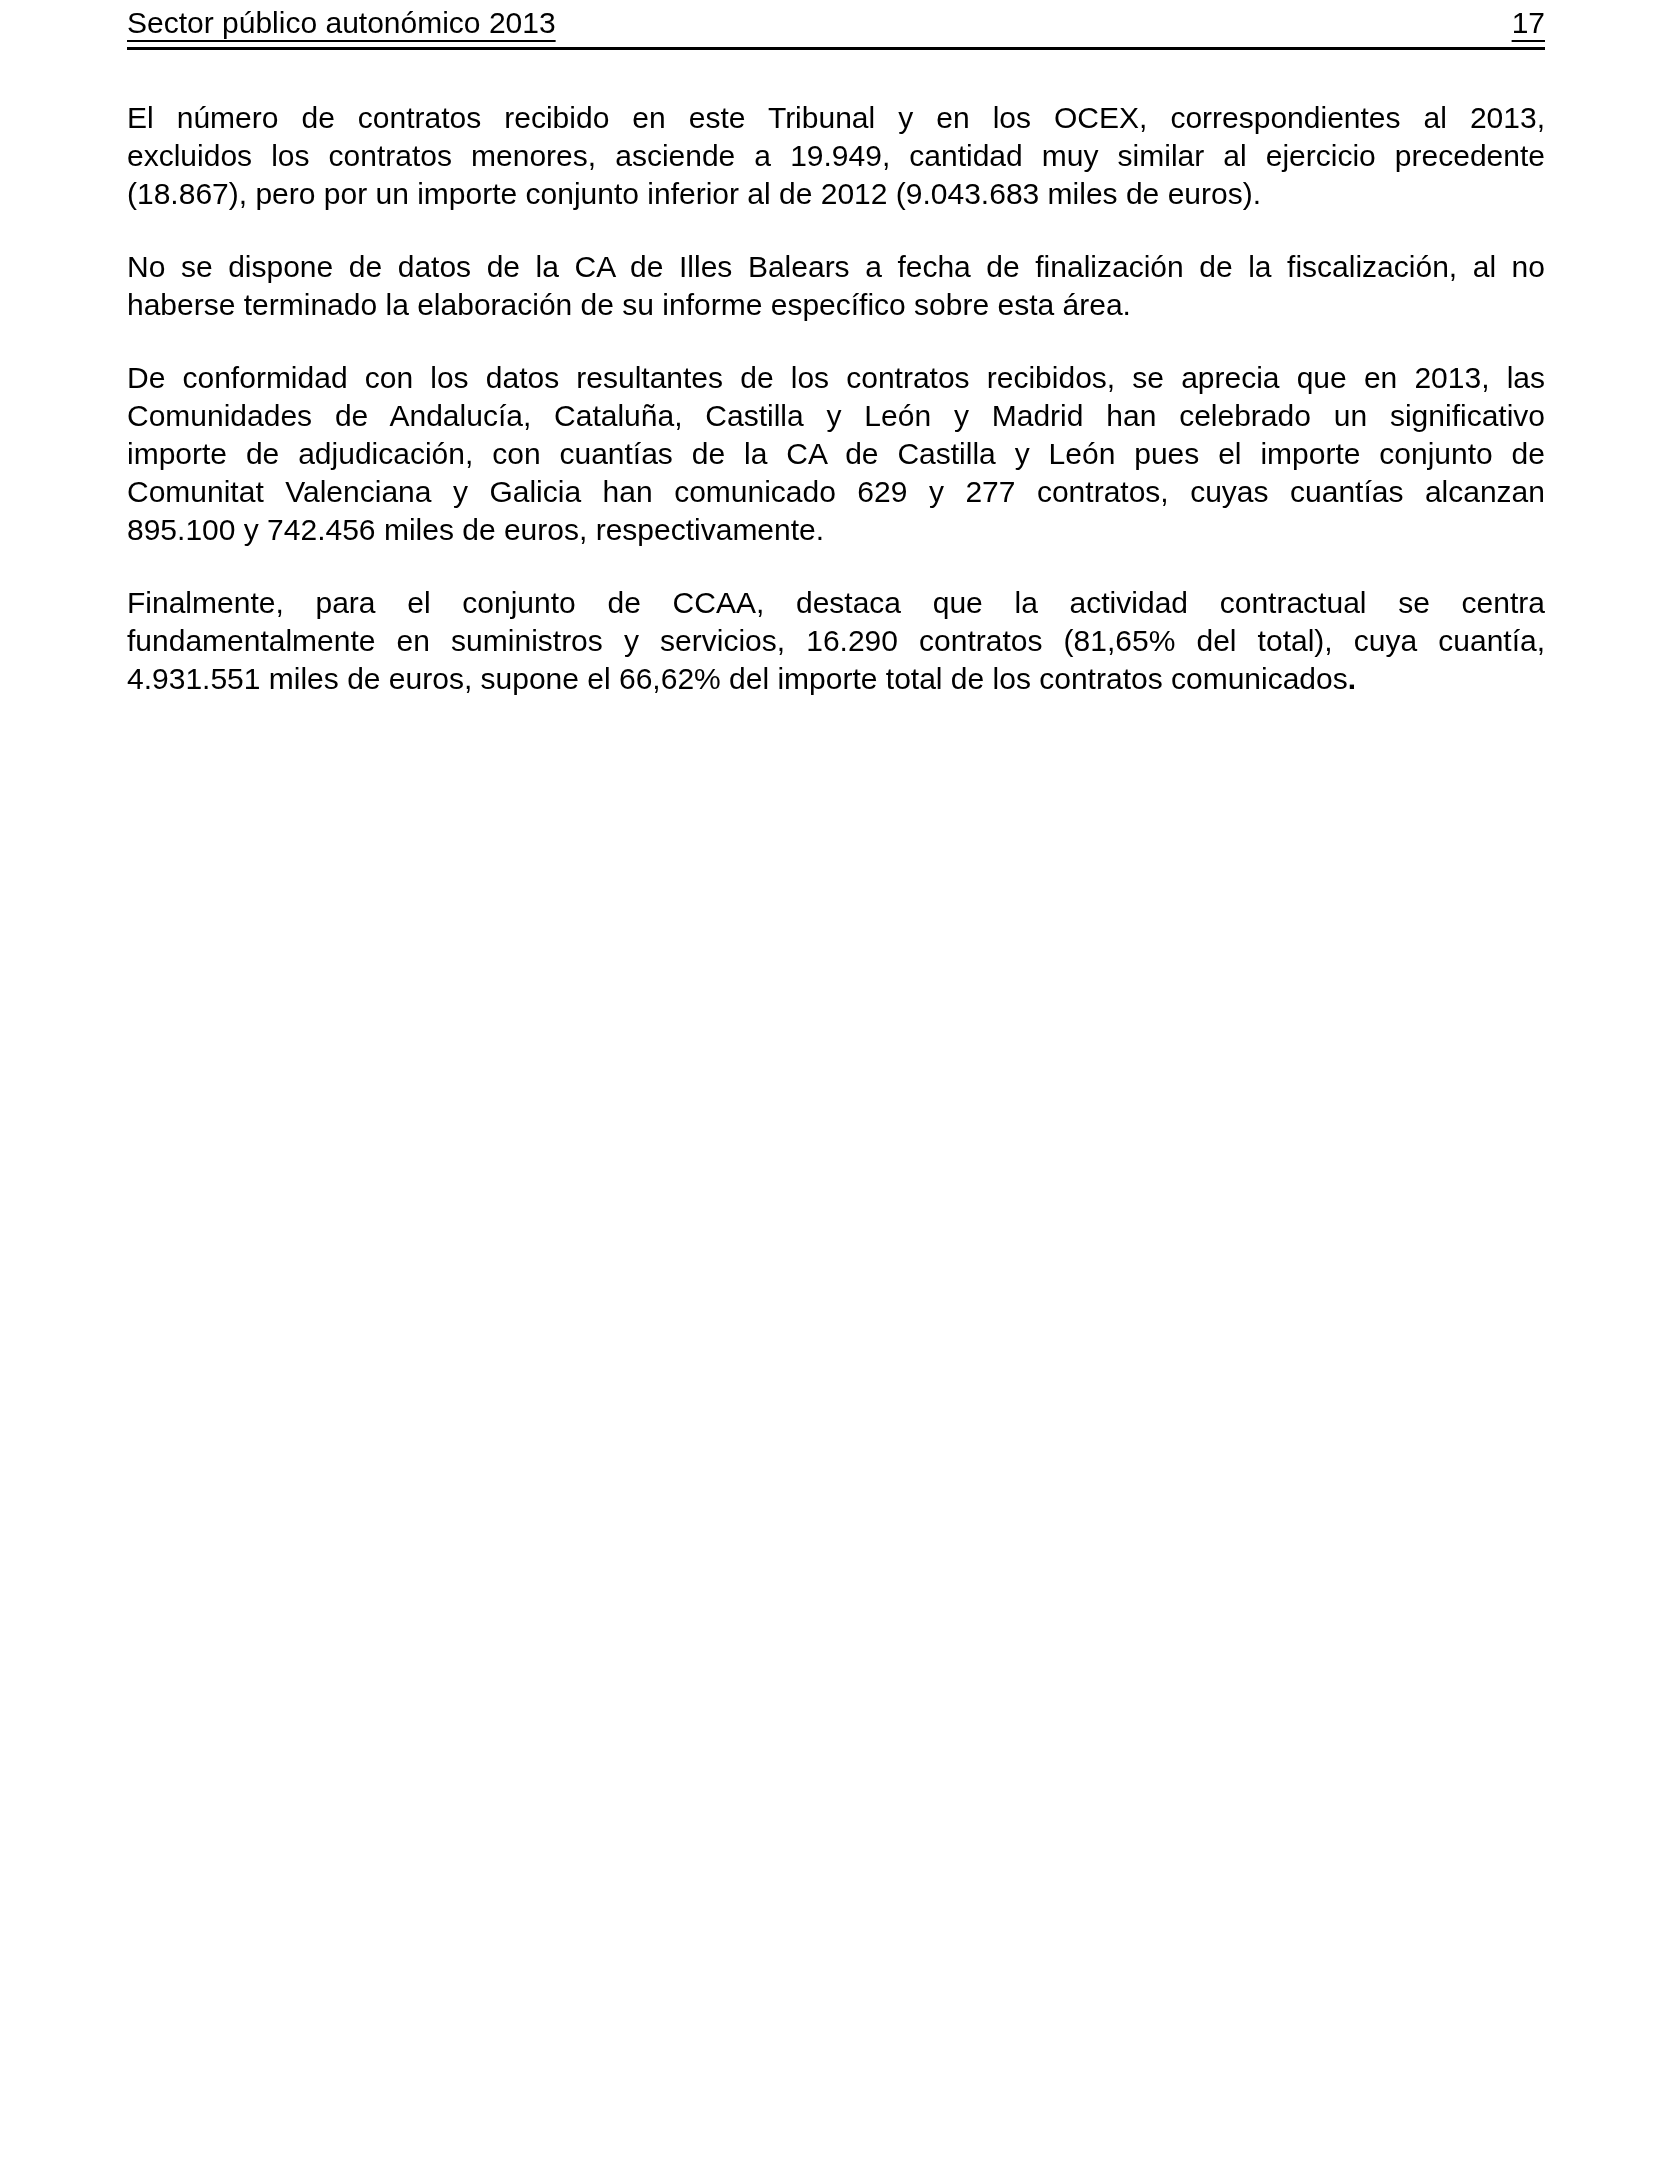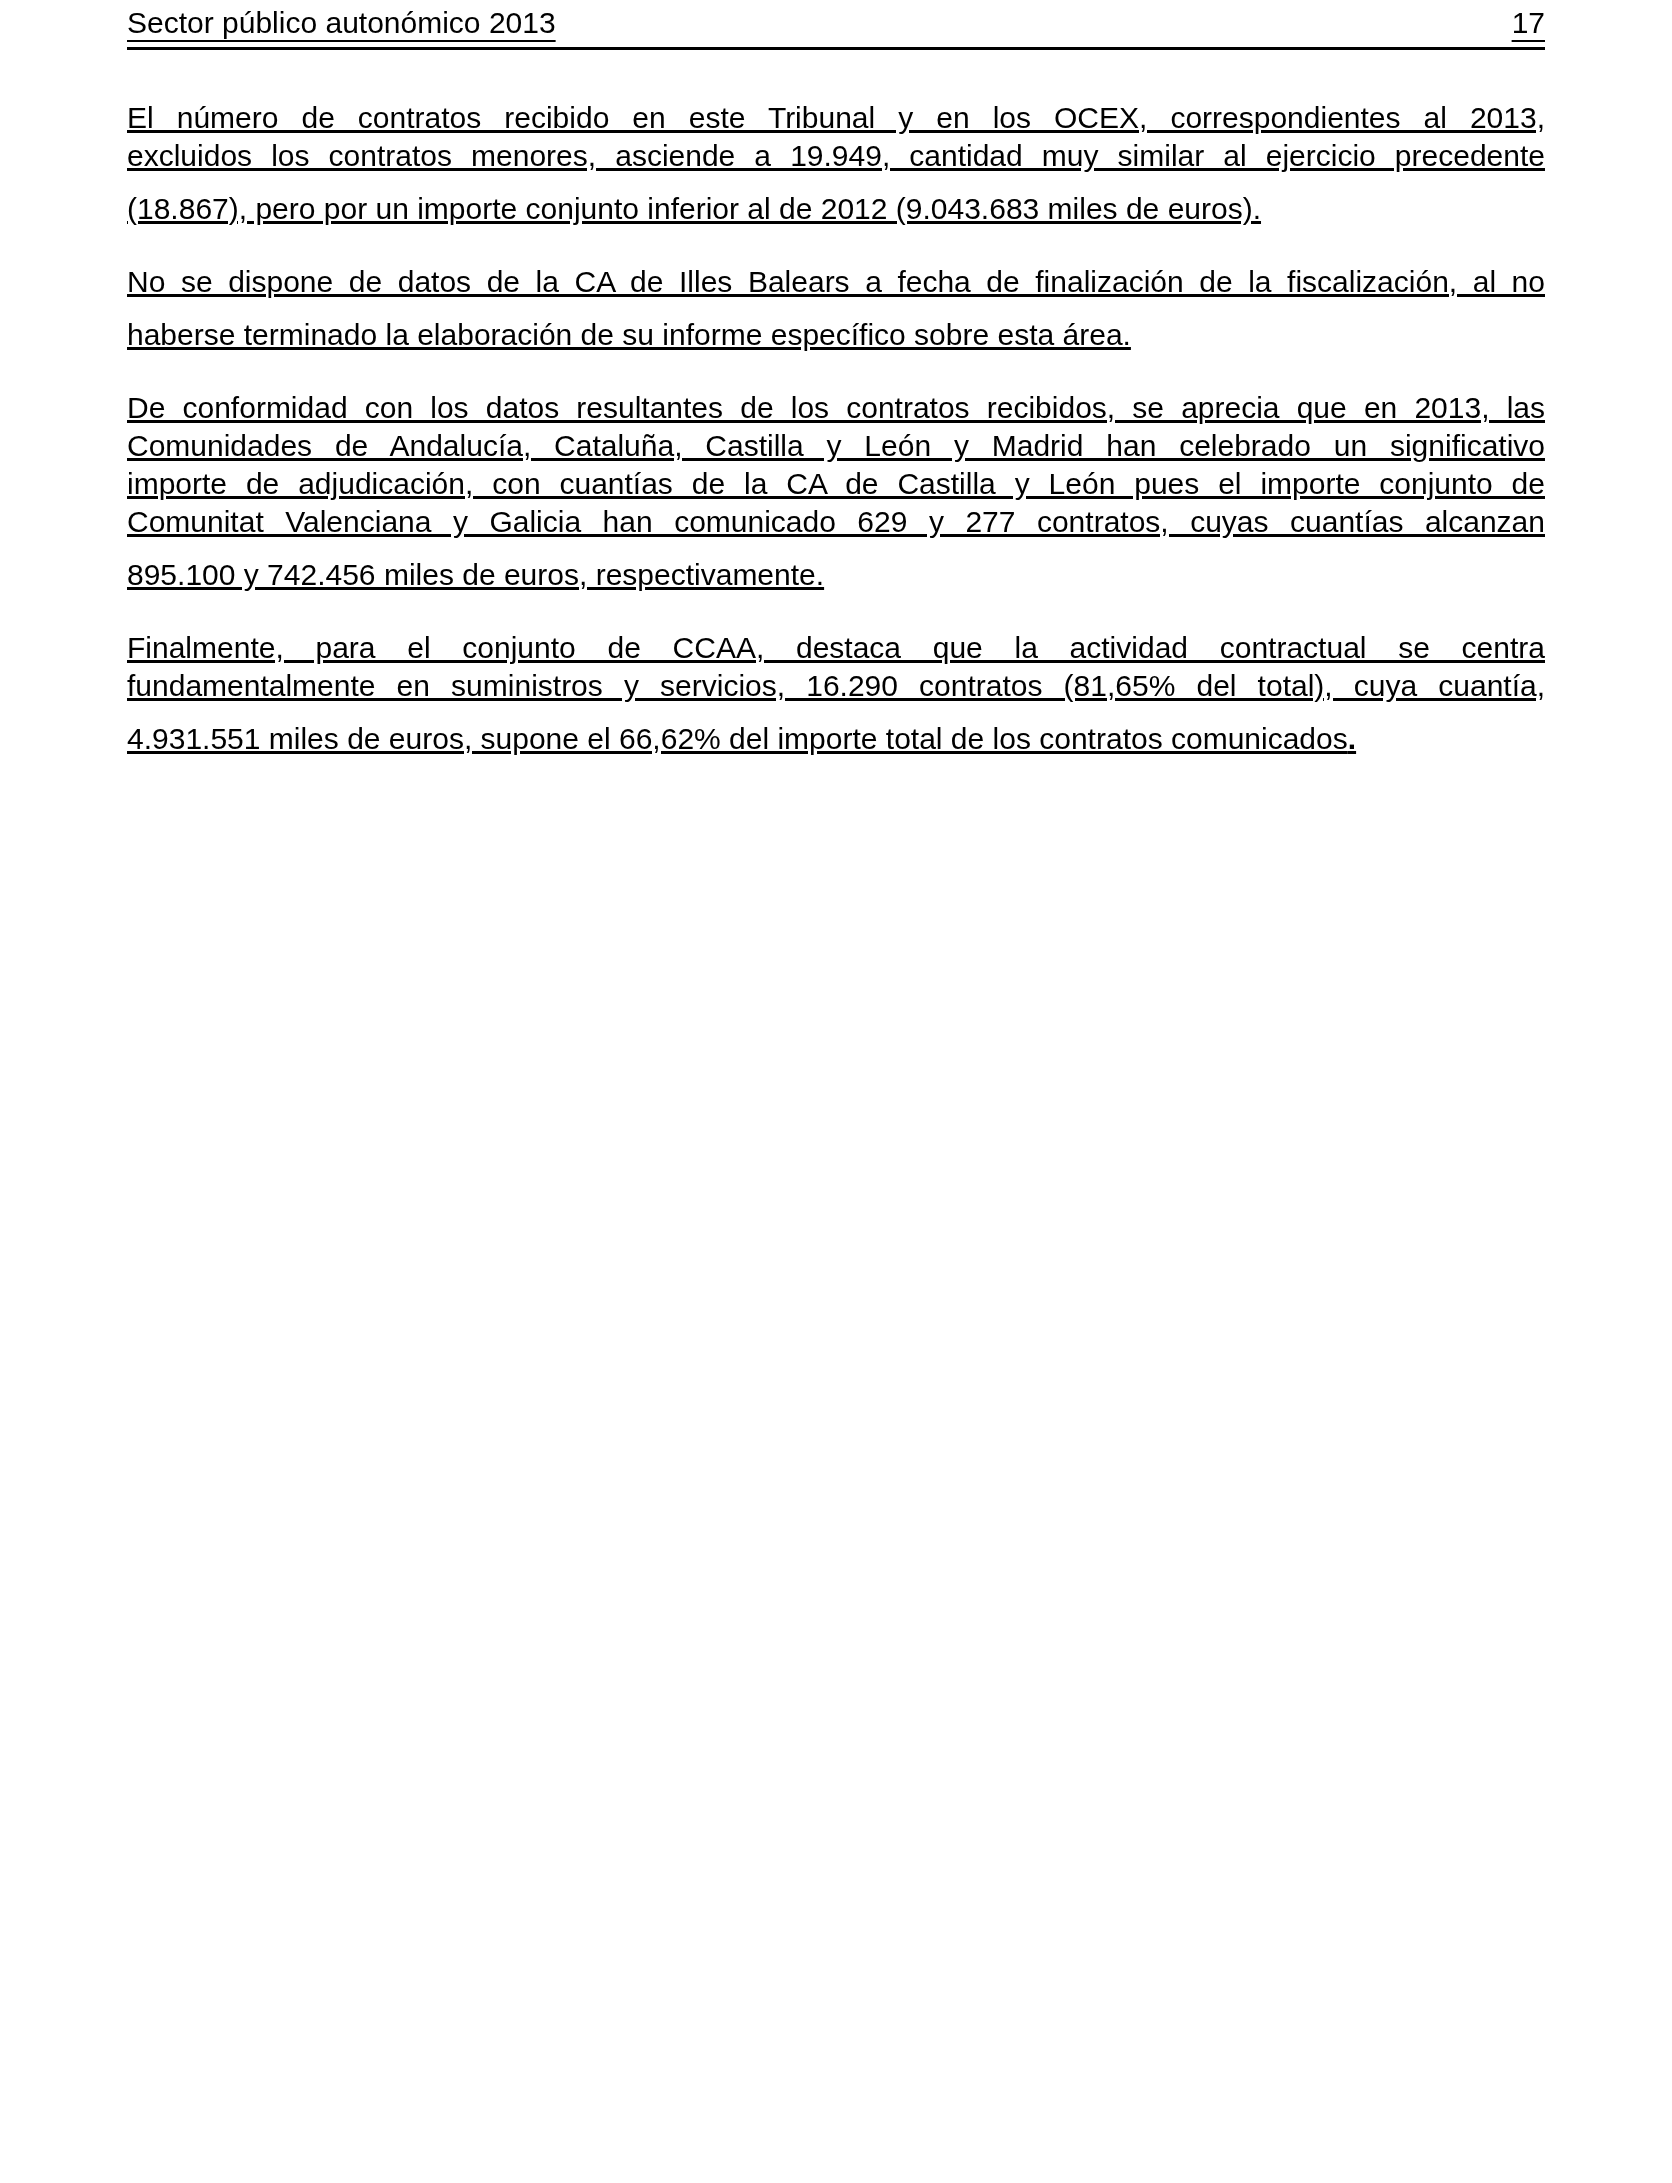--- a/index.html
+++ b/index.html
@@ -35,34 +35,32 @@
   .page-header .hdr-text {
     text-decoration: underline;
     text-decoration-thickness: 2.4px;
     text-underline-offset: 7px;
   }
   .doc-body {
     margin-top: 49px;
   }
   .paragraph {
     margin: 0 0 35px 0;
-    text-decoration: underline;
   }
   .line {
     font-size: 30px;
     line-height: 38px;
     white-space: normal;
     text-align: justify;
     text-align-last: justify;
     word-spacing: normal;
   }
   .line.last {
     text-align: center;
     text-align-last: left;
-    margin-top: 15px;
   }
   .line b {
     font-weight: bold;
   }
 </style>
 </head>
 <body>
 
 <div class="page">
   <div class="content">

